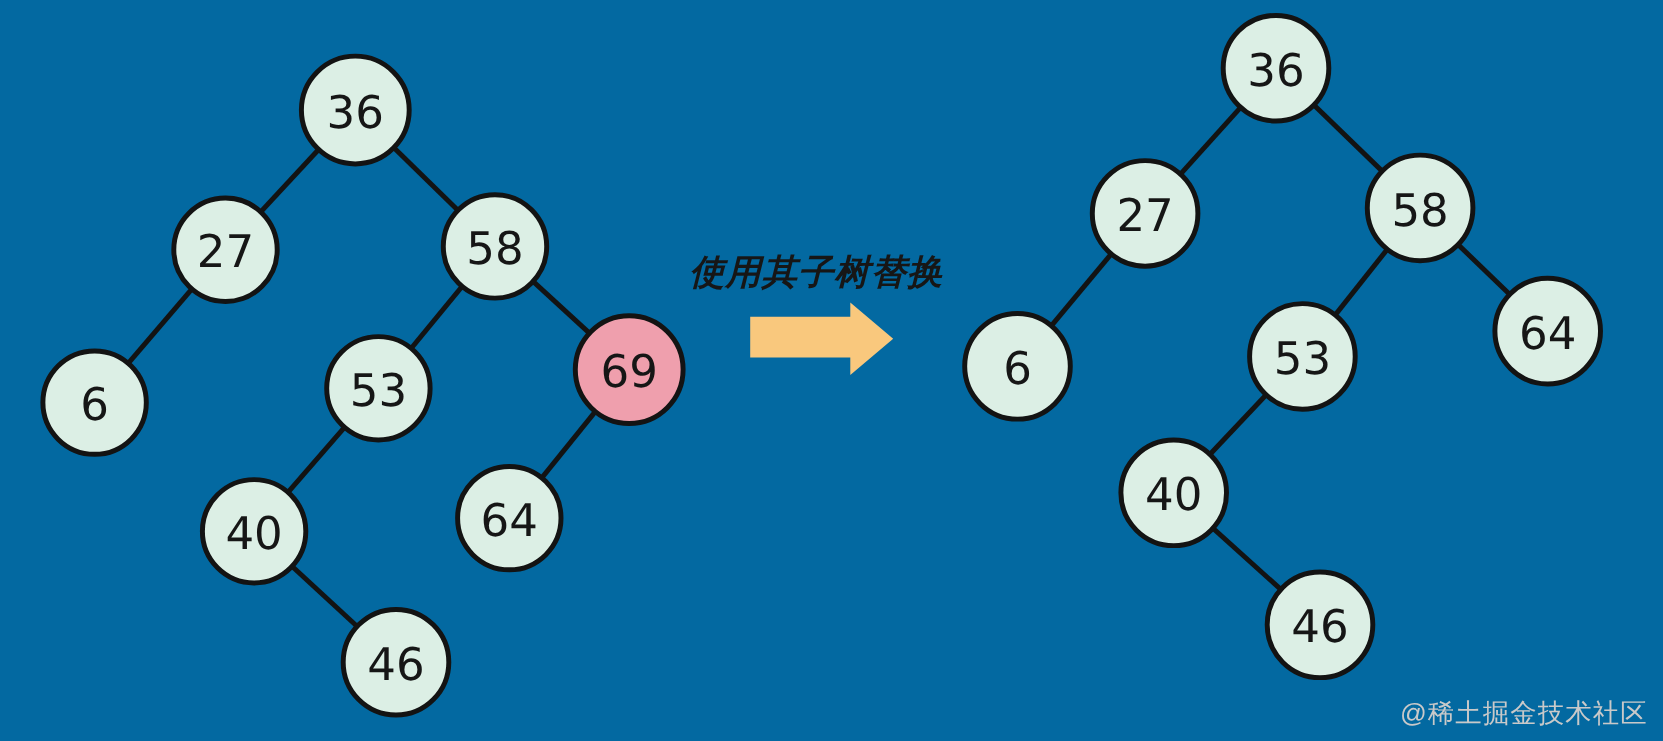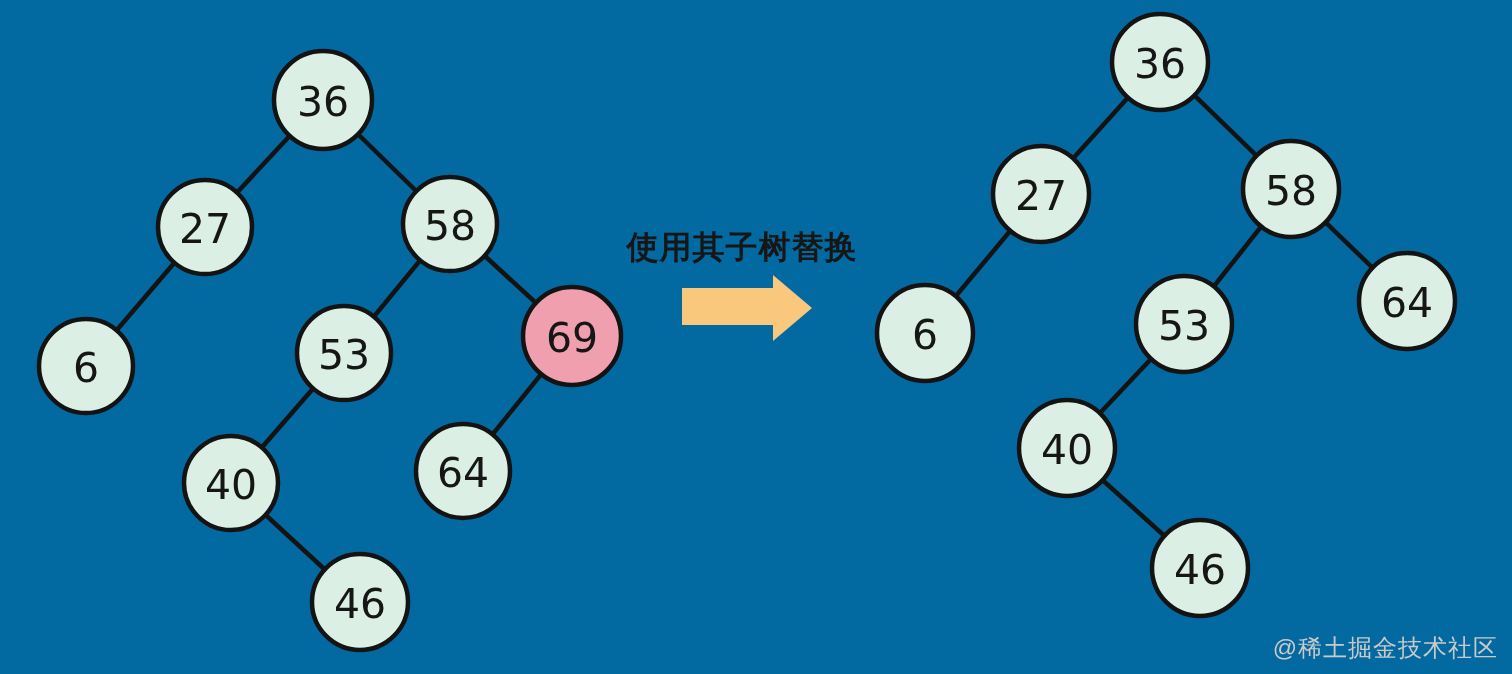--- a/index.html
+++ b/index.html
@@ -22,20 +22,21 @@
     position: absolute;
     left: 622px;
     top: 226px;
     width: 240px;
     text-align: center;
     font-size: 32px;
     font-weight: 600;
     letter-spacing: 1px;
     color: #161616;
     white-space: nowrap;
+    font-style: italic;
   }
   .watermark {
     position: absolute;
     right: 14px;
     top: 632px;
     font-size: 24px;
     color: #c9c9c9;
     letter-spacing: 1px;
     white-space: nowrap;
   }

